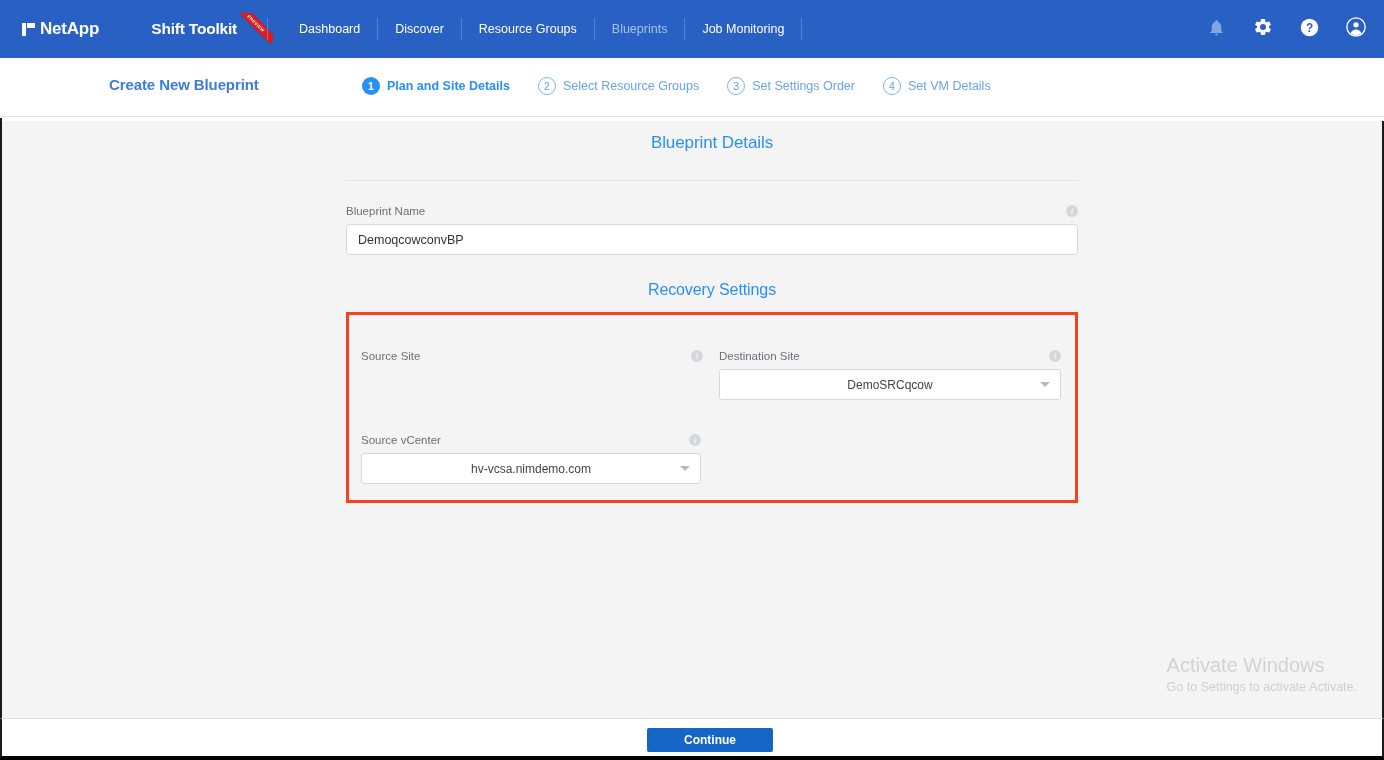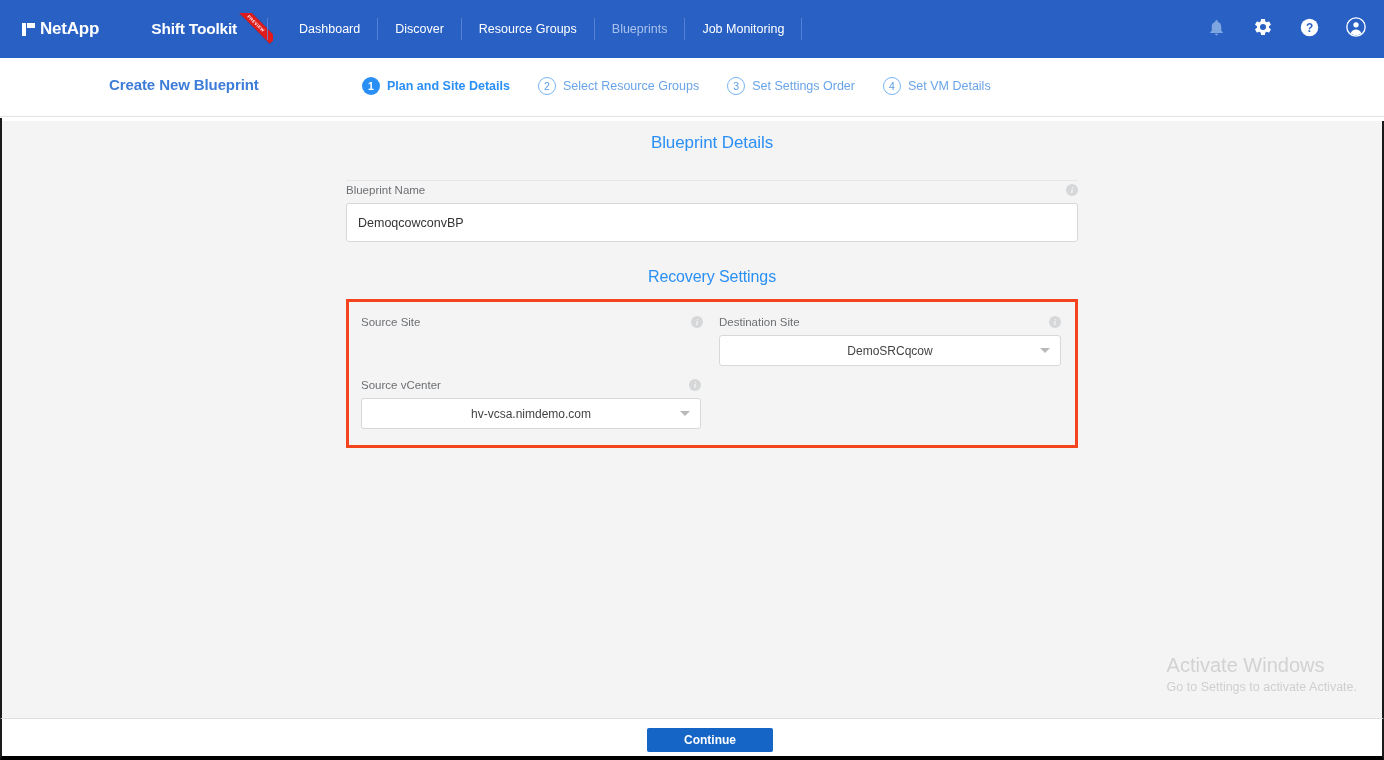--- a/index.html
+++ b/index.html
@@ -129,33 +129,33 @@
   .section-title {
     text-align: center; color: #2a8ff5;
     font-size: 17px; letter-spacing: -0.1px;
     padding-top: 15px;
   }
   .hr {
     height: 1px; background: #e4e6e8; margin-top: 27px;
   }
   .field-label {
     color: #6c6f73; font-size: 11.5px;
-    margin-top: 3px; display: flex; align-items: center;
+    margin-top: 24px; display: flex; align-items: center;
   }
   .field-label .txt { flex: 1; }
   .info-icon {
     width: 12px; height: 12px; border-radius: 50%;
     background: #d5d7d9; color: #f4f4f4;
     font-size: 9px; font-weight: bold; font-style: italic;
     display: flex; align-items: center; justify-content: center;
     line-height: 12px; flex: none; cursor: pointer;
     font-family: "Liberation Serif", serif;
   }
   .text-input {
-    width: 100%; height: 39px; margin-top: 7px;
+    width: 100%; height: 31px; margin-top: 7px;
     background: #ffffff; border: 1px solid #d8d8d8; border-radius: 3px;
     font-size: 12.5px; color: #333; padding: 0 11px;
     font-family: "Liberation Sans", sans-serif;
     outline: none;
   }
 
   .sub-title {
     text-align: center; color: #2a8ff5;
     font-size: 16px; margin-top: 26px; letter-spacing: -0.1px;
   }

